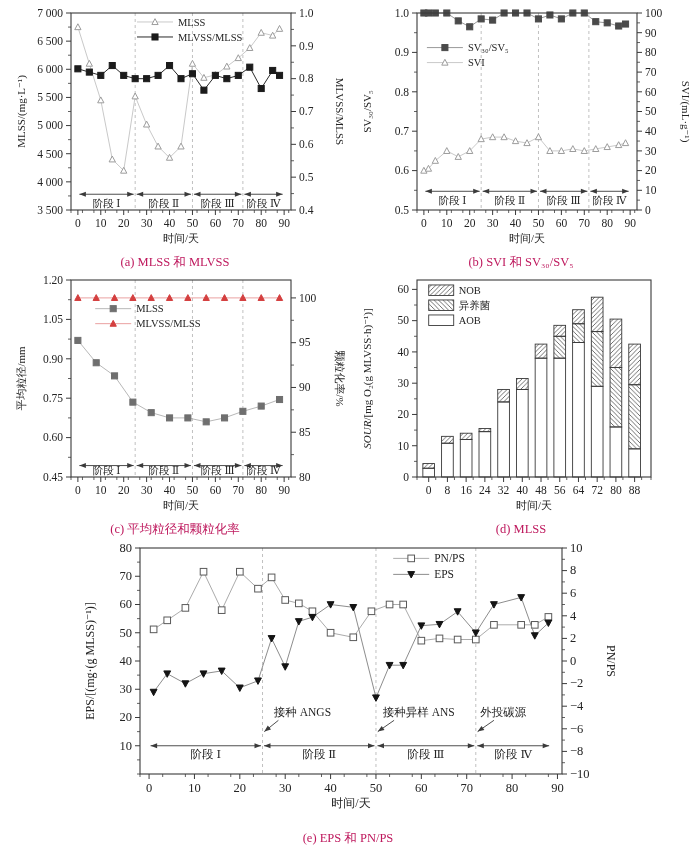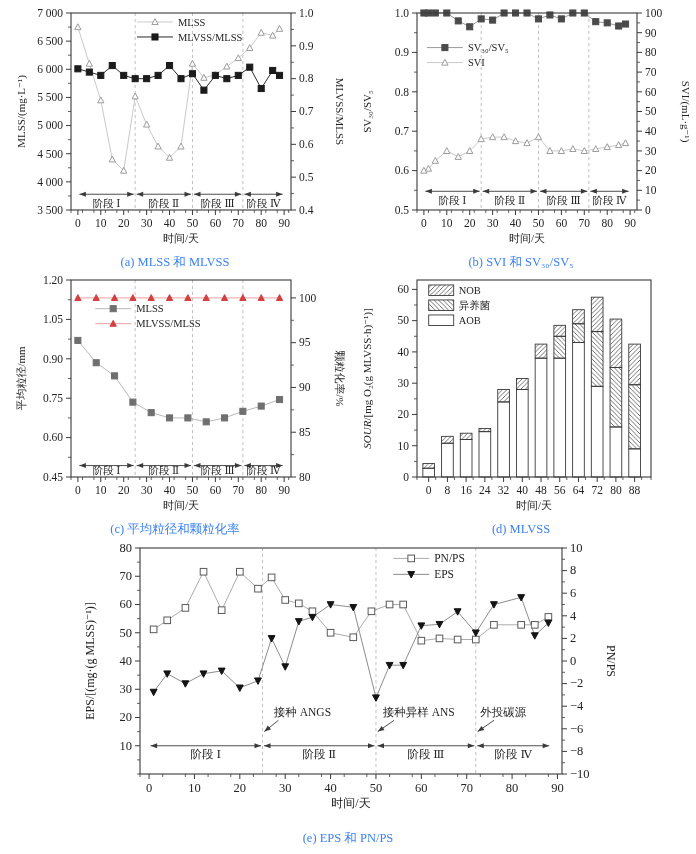--- a/index.html
+++ b/index.html
@@ -2,21 +2,21 @@
 <html><head>
 <meta charset="utf-8">
 <style>
   html,body{margin:0;padding:0;background:#ffffff;}
   body{width:696px;height:854px;overflow:hidden;
        font-family:"Liberation Serif","DejaVu Serif",serif;color:#1e1e1e;}
   .figure{width:696px;padding-top:4px;}
   .row{display:flex;justify-content:center;gap:6px;}
   .row.center{justify-content:center;}
   figure.chart{margin:0;display:flex;flex-direction:column;align-items:center;}
-  figcaption{font-size:12.5px;color:#3b82f6;text-align:center;line-height:17px;height:17px;}
+  figcaption{font-size:12.5px;color:#be185d;text-align:center;line-height:17px;height:17px;}
   svg text{font-family:"Liberation Serif","DejaVu Serif",serif;fill:#242424;}
 </style>
 </head>
 <body>
 
 <div class="figure">
   <div class="row">
     <figure class="chart">
       <svg id="svg-a" width="340" height="250">
           <g>
@@ -636,21 +636,21 @@
             <g>
               <rect x="77.7" y="13.954999999999998" width="25" height="10.5" fill="url(#hf-d)" stroke="#3a3a3a" stroke-width="0.9"></rect>
               <text x="107.7" y="22.755" font-size="10.5">NOB</text>
               <rect x="77.7" y="28.955" width="25" height="10.5" fill="url(#hb-d)" stroke="#3a3a3a" stroke-width="0.9"></rect>
               <text x="107.7" y="37.754999999999995" font-size="10.5">异养菌</text>
               <rect x="77.7" y="43.955" width="25" height="10.5" fill="#ffffff" stroke="#3a3a3a" stroke-width="0.9"></rect>
               <text x="107.7" y="52.754999999999995" font-size="10.5">AOB</text>
             </g>
           </g>
         </svg>
-      <figcaption>(d) MLVSS</figcaption>
+      <figcaption>(d) MLSS</figcaption>
     </figure>
   </div>
   <div class="row center">
     <figure class="chart">
       <svg id="svg-e" width="540" height="292">
           <g>
             <g>
               <line x1="184.51612903225808" y1="10" x2="184.51612903225808" y2="236" stroke="#c0c0c0" stroke-width="1" stroke-dasharray="3,3"></line>
               <line x1="297.9569892473118" y1="10" x2="297.9569892473118" y2="236" stroke="#c0c0c0" stroke-width="1" stroke-dasharray="3,3"></line>
               <line x1="397.7849462365591" y1="10" x2="397.7849462365591" y2="236" stroke="#c0c0c0" stroke-width="1" stroke-dasharray="3,3"></line>

